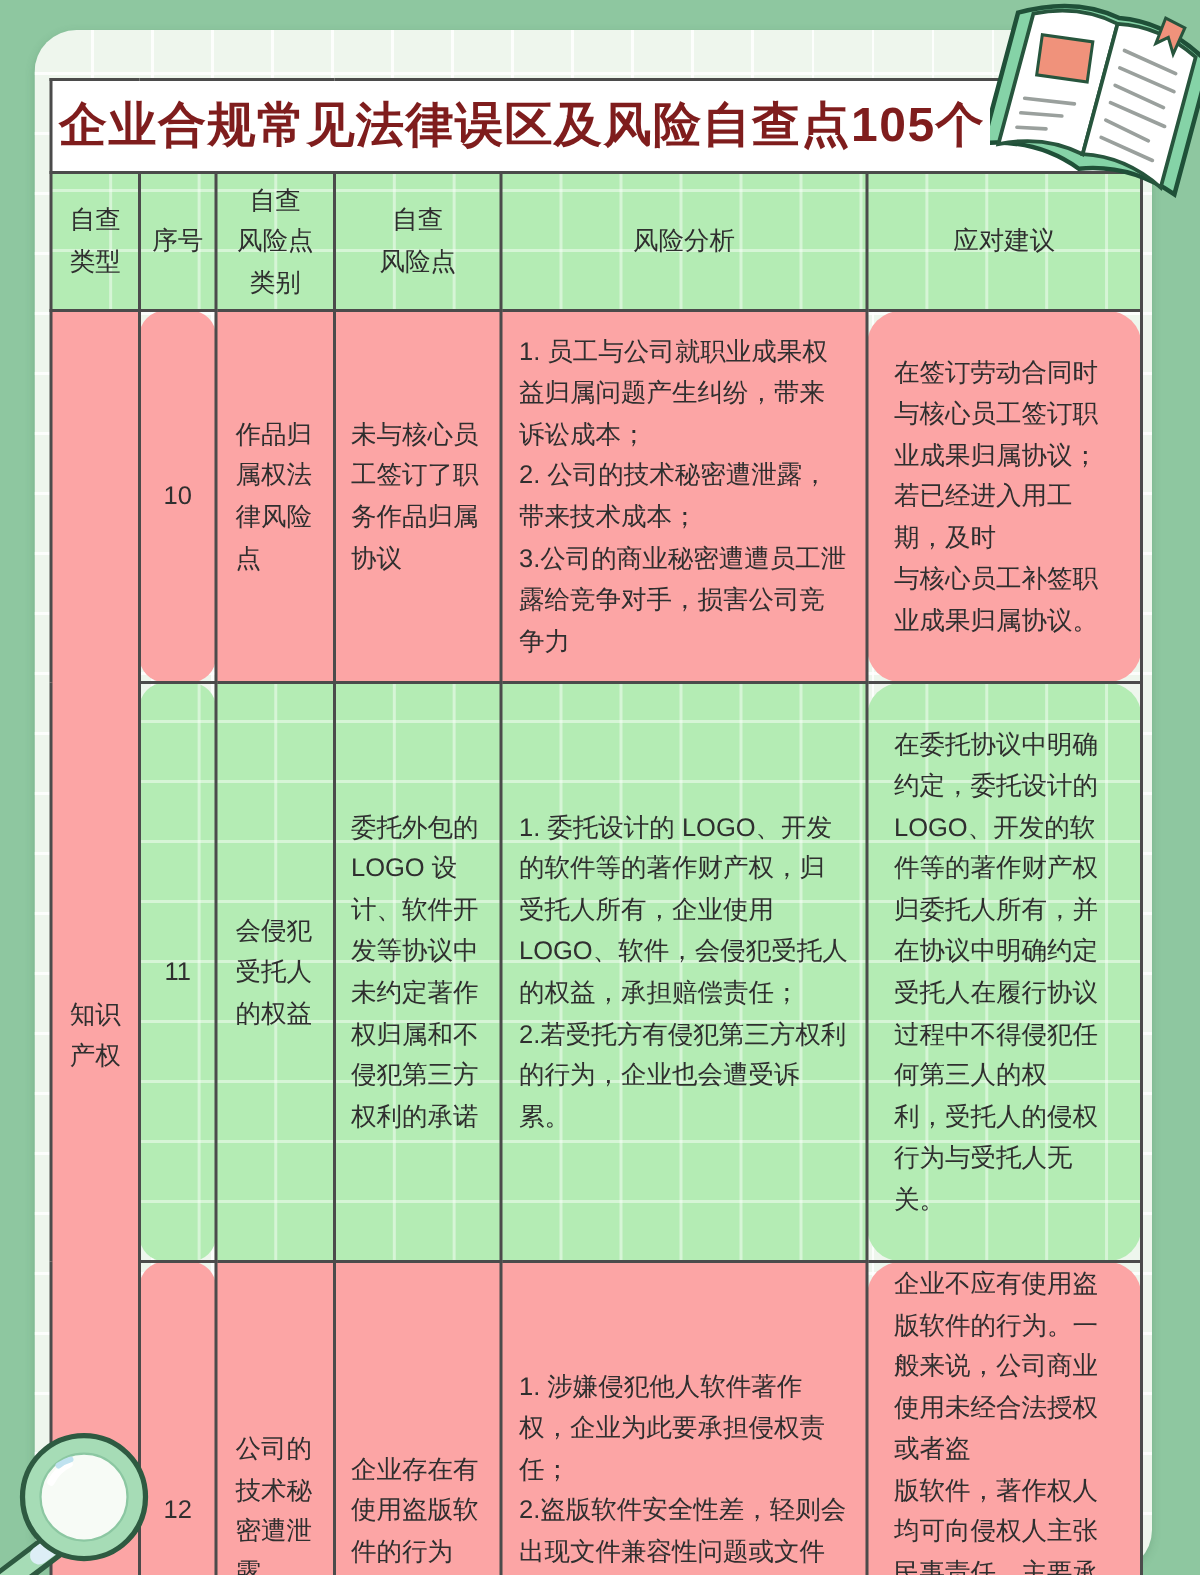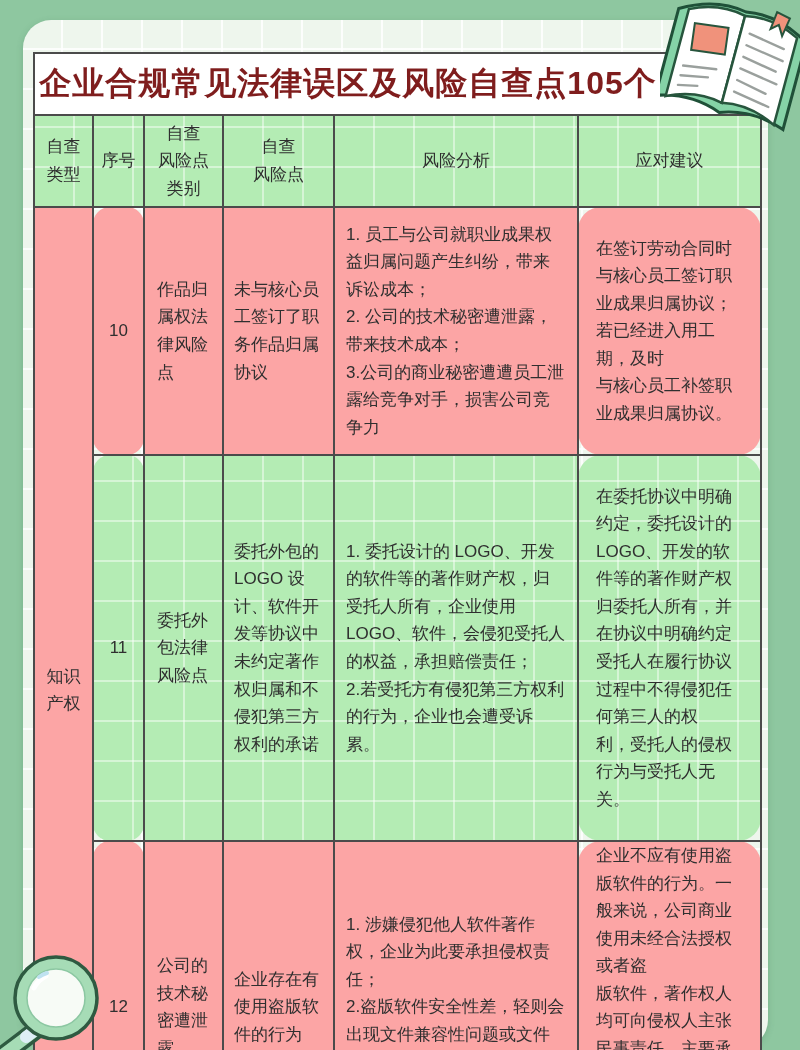--- a/index.html
+++ b/index.html
@@ -139,21 +139,21 @@
     <td class="c-cat">作品归属权法律风险点</td>
     <td class="c-risk">未与核心员工签订了职务作品归属协议</td>
     <td class="c-ana">1. 员工与公司就职业成果权益归属问题产生纠纷，带来诉讼成本；
 2. 公司的技术秘密遭泄露，带来技术成本；
 3.公司的商业秘密遭遭员工泄露给竞争对手，损害公司竞争力</td>
     <td class="c-sug">在签订劳动合同时与核心员工签订职业成果归属协议；若已经进入用工期，及时
 与核心员工补签职业成果归属协议。</td>
   </tr>
   <tr class="row-11">
     <td class="c-no green-cell">11</td>
-    <td class="c-cat green-cell">委托外包法律风险点</td>
+    <td class="c-cat green-cell">会侵犯受托人的权益</td>
     <td class="c-risk green-cell">委托外包的LOGO 设计、软件开发等协议中未约定著作权归属和不侵犯第三方权利的承诺</td>
     <td class="c-ana green-cell">1. 委托设计的 LOGO、开发的软件等的著作财产权，归受托人所有，企业使用LOGO、软件，会侵犯受托人的权益，承担赔偿责任；
 2.若受托方有侵犯第三方权利的行为，企业也会遭受诉累。</td>
     <td class="c-sug green-cell">在委托协议中明确约定，委托设计的
 LOGO、开发的软件等的著作财产权归委托人所有，并在协议中明确约定受托人在履行协议过程中不得侵犯任何第三人的权
 利，受托人的侵权行为与受托人无关。</td>
   </tr>
   <tr class="row-12 plain">
     <td class="c-no">12</td>
     <td class="c-cat">公司的技术秘密遭泄露</td>

